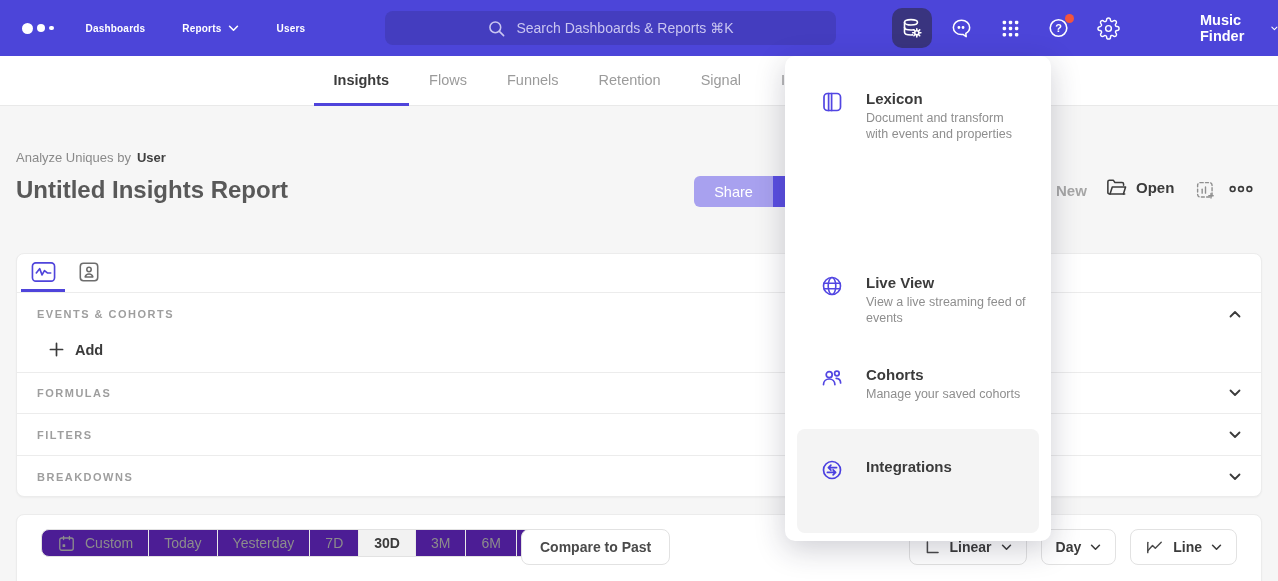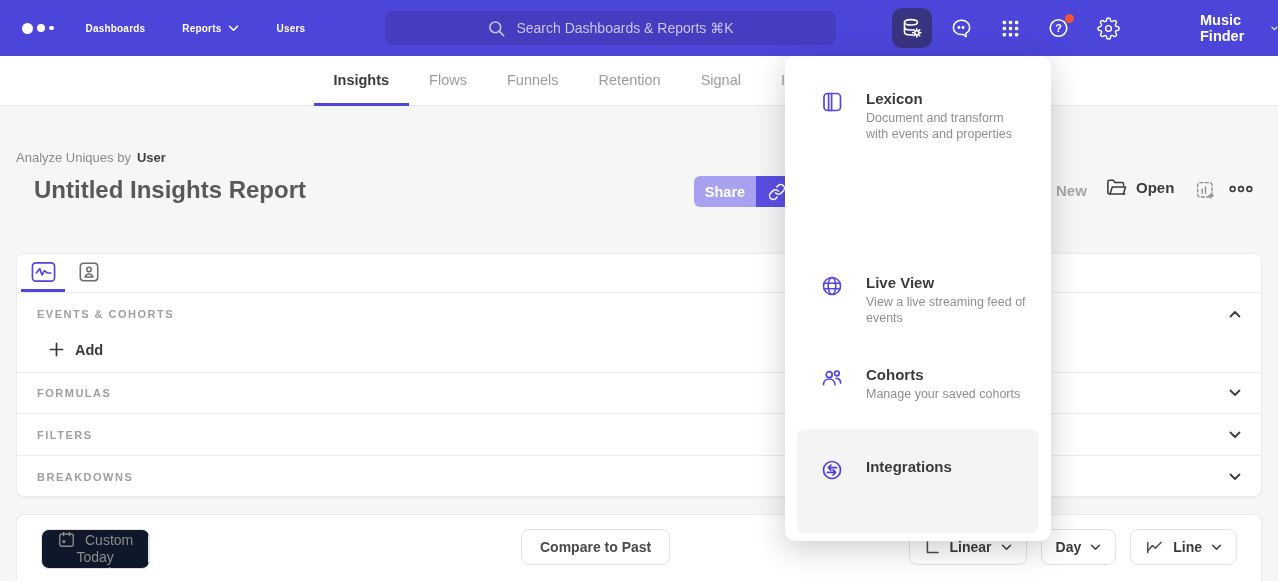--- a/index.html
+++ b/index.html
@@ -31,23 +31,23 @@
   
   .tabbar { position:absolute; top:56px; left:0; width:1278px; height:50px; background:#fff;
             border-bottom:1px solid #e9e9e9; display:flex; justify-content:center; padding-right:120px; z-index:5; }
   .tab { padding:0 20px; height:50px; display:flex; align-items:center; font-size:14.5px; color:#9b9b9b;
          font-weight:500; cursor:pointer; border-bottom:3px solid transparent; }
   .tab.active { color:#3b3b3b; font-weight:700; border-bottom:3px solid #4f44db; }
 
   
   .breadcrumb { position:absolute; left:16px; top:150px; font-size:13px; color:#8a8a8a; }
   .breadcrumb .entity { color:#3f3f3f; font-weight:700; margin-left:6px; cursor:pointer; }
-  .page-title { position:absolute; left:16px; top:176px; font-size:24px; font-weight:700; color:#595959;margin-left:18px; }
+  .page-title { position:absolute; left:16px; top:176px; font-size:24px; font-weight:700; color:#595959; }
   .share-group { position:absolute; left:694px; top:176px; display:flex; height:31px; border-radius:6px; overflow:hidden; }
-  .share-main { border:none; background:#a8a1ef; color:#fff; font-size:14.5px; font-weight:700; width:62px; cursor:pointer; }
+  .share-main { border:none; background:#a8a1ef; color:#fff; font-size:14.5px; font-weight:400; width:79px; cursor:pointer; }
   .share-link { border:none; background:#5a4ee2; width:42px; display:flex; align-items:center; justify-content:center; cursor:pointer; }
   .hdr-new  { position:absolute; left:1056px; top:182px; background:none; border:none; font-size:15px;
               font-weight:600; color:#a6a6a6; cursor:pointer; }
   .hdr-open { position:absolute; left:1106px; top:178px; background:none; border:none; display:flex;
               align-items:center; gap:9px; font-size:15px; font-weight:700; color:#3b3b3b; cursor:pointer; }
   .hdr-icon-btn { position:absolute; background:none; border:none; cursor:pointer; display:flex; align-items:center; }
   .hdr-add-dash { left:1195px; top:180px; }
   .hdr-more { left:1228px; top:184px; }
 
   
@@ -65,22 +65,22 @@
   .qrow.hdr { height:34px; padding-top:8px; border-bottom:none; }
   .qrow.r41 { height:41px; }
   .qrow.r42 { height:42px; }
   .add-row { height:46px; display:flex; align-items:center; border-bottom:1px solid #ececec; padding-left:32px; }
   .add-btn { display:flex; align-items:center; gap:11px; background:none; border:none; font-size:14.5px;
              font-weight:700; color:#3b3b3b; cursor:pointer; }
 
   
   .toolbar-card { position:absolute; left:16px; top:514px; width:1246px; height:80px; background:#fff;
                   border:1px solid #ececec; border-radius:8px 8px 0 0; box-shadow:0 1px 2px rgba(0,0,0,.04); }
-  .seg-control { position:absolute; left:24px; top:14px; height:40px; display:flex; align-items:stretch;
-                 border:1px solid #e2e2e2; border-radius:8px; overflow:hidden; background:#0f172a;flex-direction:column; }
+  .seg-control { position:absolute; left:24px; top:14px; height:28px; display:flex; align-items:stretch;
+                 border:1px solid #e2e2e2; border-radius:8px; overflow:hidden; background:#4c1d95; }
   .seg { display:flex; align-items:center; justify-content:center; gap:9px; padding:0 15px; font-size:14px;
          color:#8c8c8c; cursor:pointer; border-right:1px solid #e9e9e9; white-space:nowrap; }
   .seg:last-child { border-right:none; }
   .seg.selected { background:#f2f2f2; color:#3b3b3b; font-weight:700; }
   .tb-btn { position:absolute; left:504px; top:14px; height:36px; padding:0 18px; background:#fff;
             border:1px solid #e2e2e2; border-radius:8px; font-size:14px; font-weight:600; color:#4a4a4a; cursor:pointer; }
   .tb-right { position:absolute; right:24px; top:14px; display:flex; gap:14px; }
   .dd-btn { height:36px; display:flex; align-items:center; gap:9px; padding:0 14px; background:#fff;
             border:1px solid #e2e2e2; border-radius:8px; font-size:14px; font-weight:600; color:#3b3b3b; cursor:pointer; }
 

